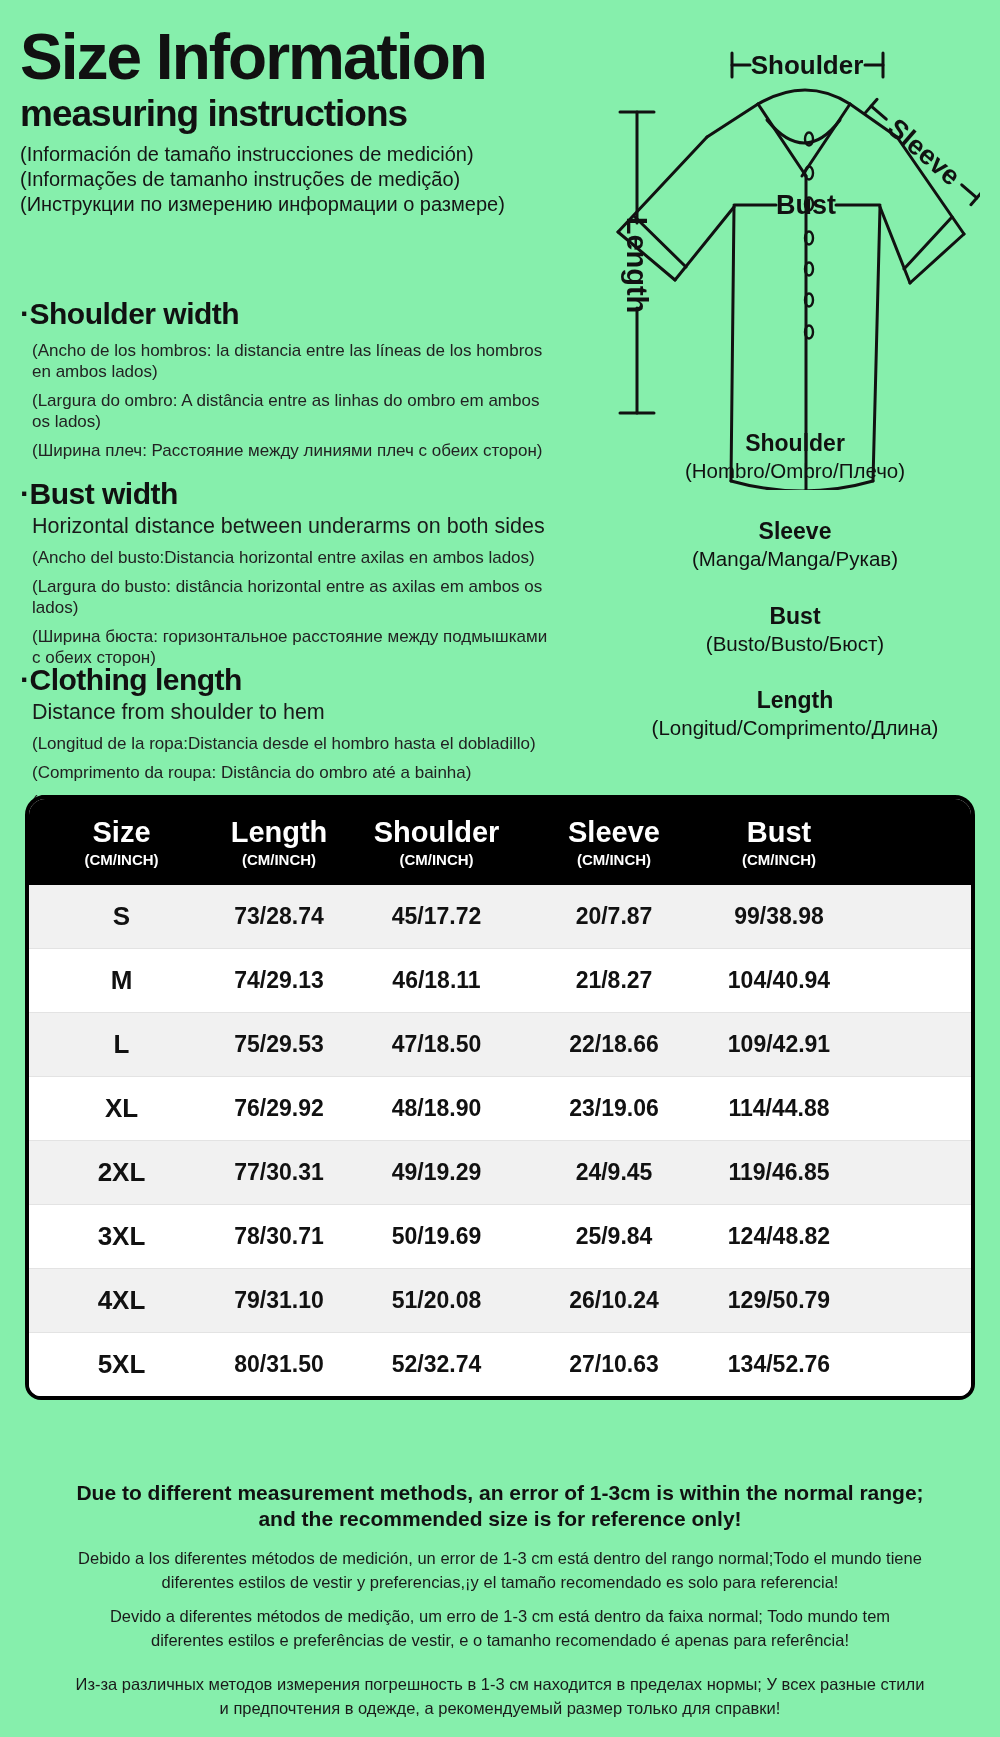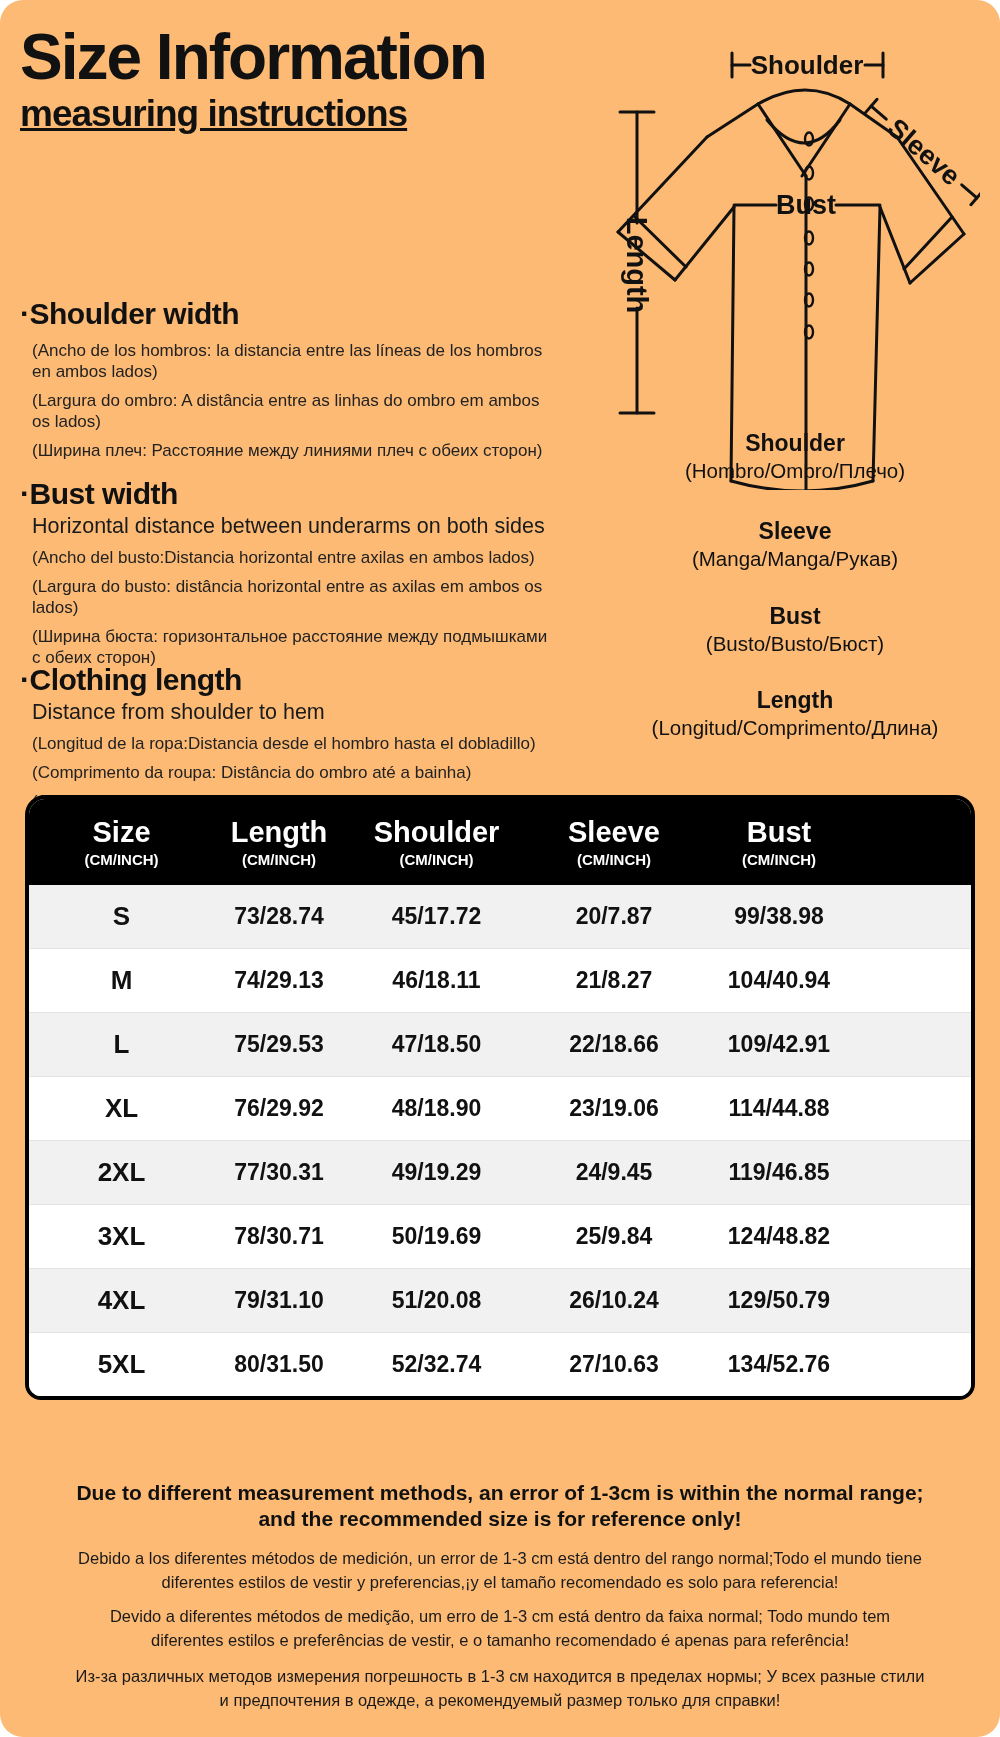--- a/index.html
+++ b/index.html
@@ -1,21 +1,21 @@
 <!DOCTYPE html>
 <html><head>
 <meta charset="utf-8">
 <style>
   html,body{margin:0;padding:0;background:#fff;}
-  #page{position:relative;width:1000px;height:1737px;background:#fdba74;overflow:hidden;
-        font-family:"Liberation Sans","DejaVu Sans",sans-serif;color:#111;border-radius:23px;}
+  #page{position:relative;width:1000px;height:1737px;background:#86efac;overflow:hidden;
+        font-family:"Liberation Sans","DejaVu Sans",sans-serif;color:#111;}
   
   #hdr{position:absolute;left:20px;top:22px;width:540px;}
   .title{font-size:64px;font-weight:700;letter-spacing:-2px;line-height:70px;}
-  .subtitle{font-size:37px;font-weight:700;letter-spacing:-1px;line-height:44px;text-decoration:underline;}
+  .subtitle{font-size:37px;font-weight:700;letter-spacing:-1px;line-height:44px;}
   .hdr-tr{font-size:20px;line-height:25px;margin-top:6px;color:#151515;}
   .hdr-tr div{margin:0;}
   
   .section{position:absolute;left:20px;width:528px;}
   .sec-heading{font-size:30px;font-weight:700;letter-spacing:-0.5px;line-height:36px;margin-top:40px;}
   .sec-desc{font-size:21.5px;line-height:26px;margin-top:1px;padding-left:12px;color:#1a1a1a;}
   .sec-tr{font-size:17px;line-height:21px;margin:8px 0 0 0;padding-left:12px;color:#222;}
   
   #shirt-svg{position:absolute;left:560px;top:40px;}
   #shirt-svg line,#shirt-svg path,#shirt-svg ellipse{stroke:#111;stroke-width:3;fill:none;
@@ -35,30 +35,35 @@
   .trow{height:63px;display:grid;grid-template-columns:185px 130px 185px 170px 160px 1fr;
       align-items:center;text-align:center;background:#fff;}
   .trow.alt{background:#f1f1f1;}
   .trow + .trow{border-top:1px solid #e3e3e3;}
   .td{font-size:23px;font-weight:700;}
   .td.size{font-size:26px;}
   
   #footer{position:absolute;left:0;top:1480px;width:1000px;text-align:center;}
   .f-en{font-size:21px;font-weight:700;line-height:26px;}
   .f-tr{font-size:16.5px;line-height:24px;color:#1a1a1a;}
-  .f-es{margin-top:14px;} .f-pt{margin-top:10px;} .f-ru{margin-top:12px;}
+  .f-es{margin-top:14px;} .f-pt{margin-top:10px;} .f-ru{margin-top:20px;}
 </style>
 </head>
 <body>
 
 <div id="page">
 
   <div id="hdr">
     <div class="title">Size Information</div>
     <div class="subtitle">measuring instructions</div>
+    <div class="hdr-tr">
+      <div>(Información de tamaño instrucciones de medición)</div>
+      <div>(Informações de tamanho instruções de medição)</div>
+      <div>(Инструкции по измерению информации о размере)</div>
+    </div>
   </div>
 
   <div class="section" style="top:256px;">
     <div class="sec-heading">·Shoulder width</div>
     <p class="sec-tr">(Ancho de los hombros: la distancia entre las líneas de los hombros en ambos lados)</p>
     <p class="sec-tr">(Largura do ombro: A distância entre as linhas do ombro em ambos os lados)</p>
     <p class="sec-tr">(Ширина плеч: Расстояние между линиями плеч с обеих сторон)</p>
   </div>
 
   <div class="section" style="top:622px;">

